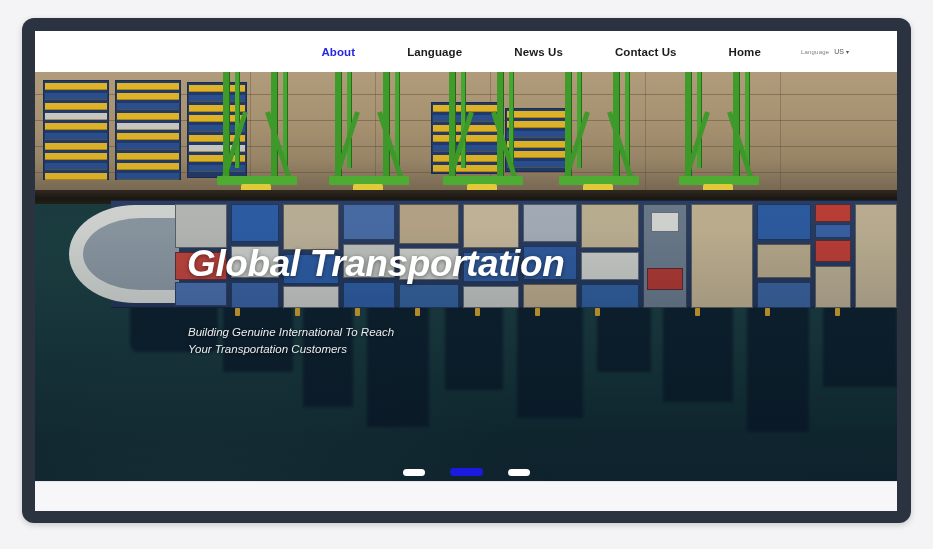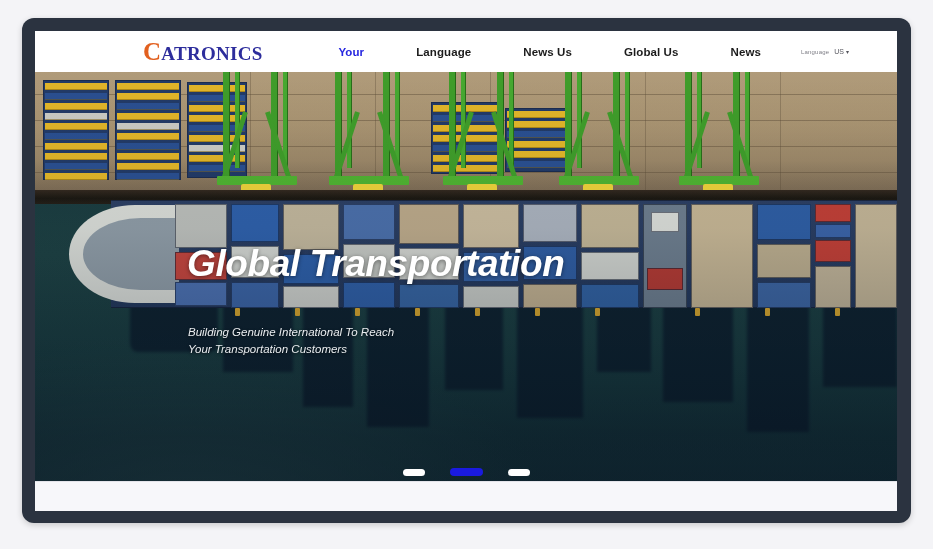--- a/index.html
+++ b/index.html
@@ -349,30 +349,27 @@
   }
 </style>
 </head>
 <body>
 
 <div id="device-frame">
   <div id="viewport">
 
     <div id="site-header">
 
-      <div id="logo">
-        <span class="logo-c">C</span><span class="logo-rest">ATRONICS</span>
-      </div>
 
       <nav id="main-nav">
-        <div class="nav-item active">Your</div>
+        <div class="nav-item active">About</div>
         <div class="nav-item">Language</div>
         <div class="nav-item">News Us</div>
-        <div class="nav-item">Global Us</div>
-        <div class="nav-item">News</div>
+        <div class="nav-item">Contact Us</div>
+        <div class="nav-item">Home</div>
 
         <div id="language-switcher">
           <span class="lang-label">Language</span>
           <span class="lang-value">US</span>
           <span class="caret">▾</span>
         </div>
       </nav>
     </div>
 
     <div id="hero">

